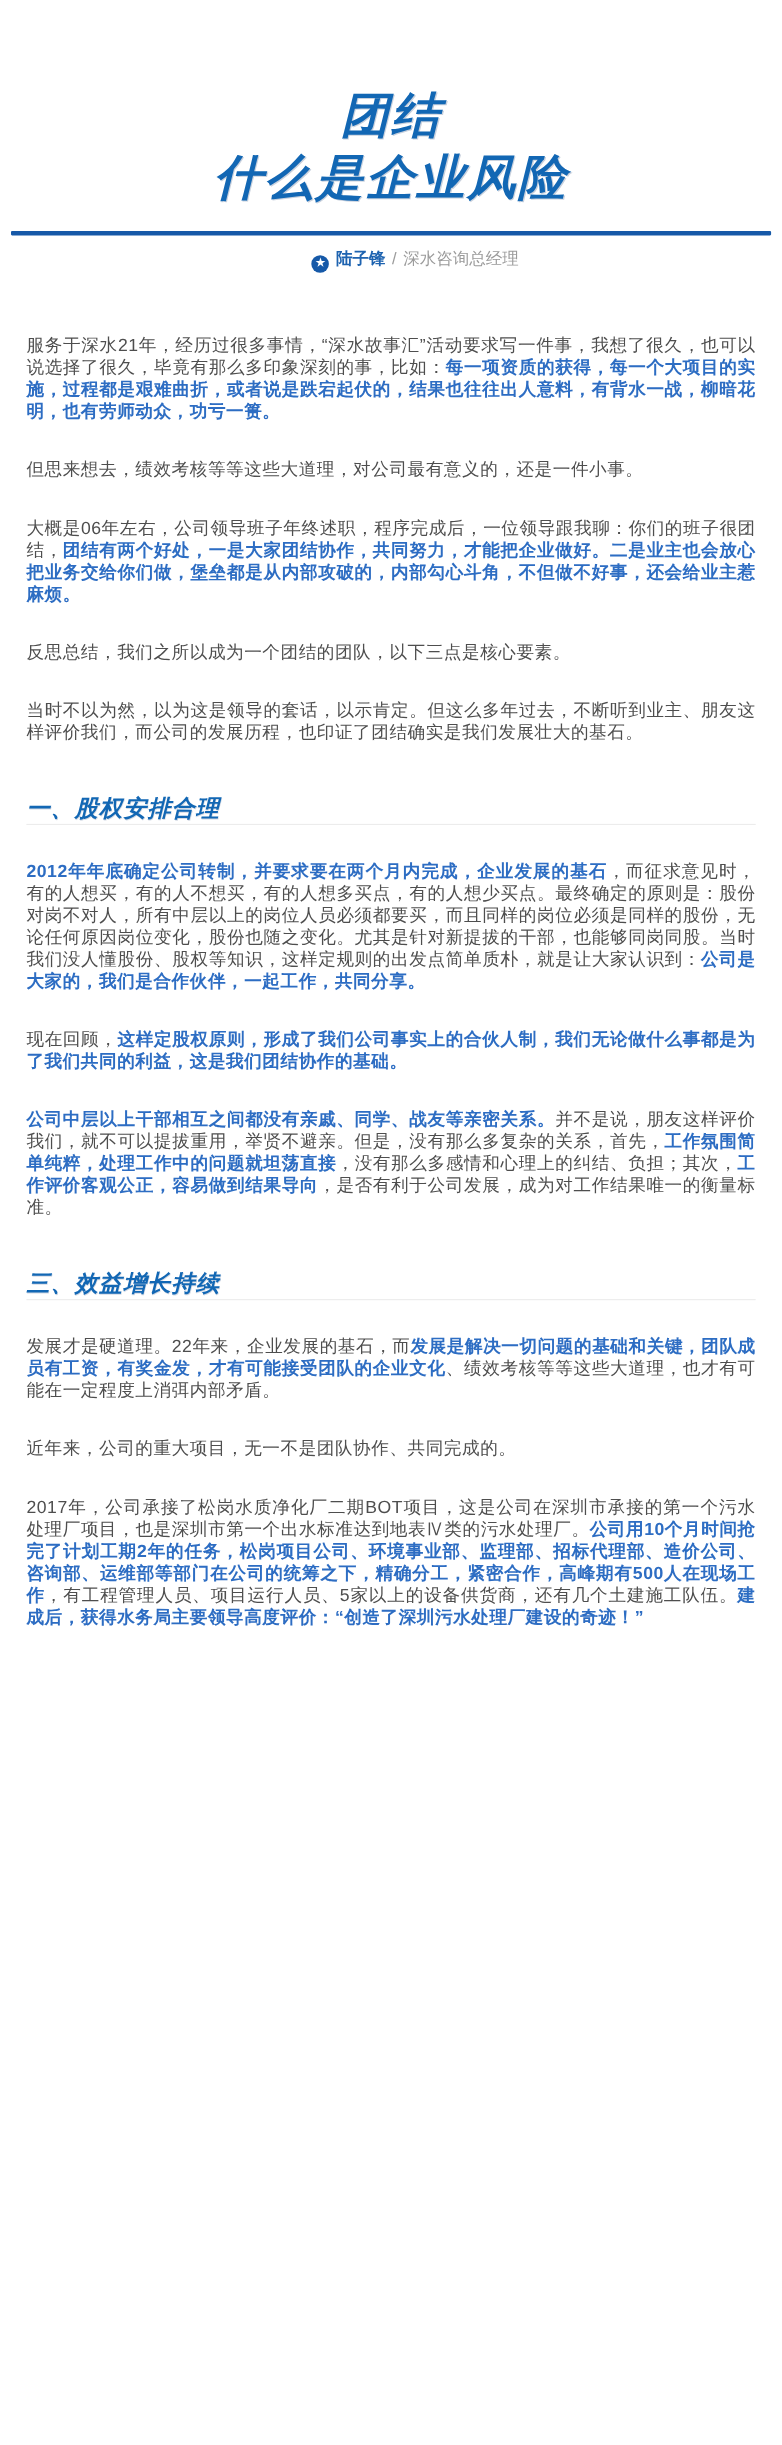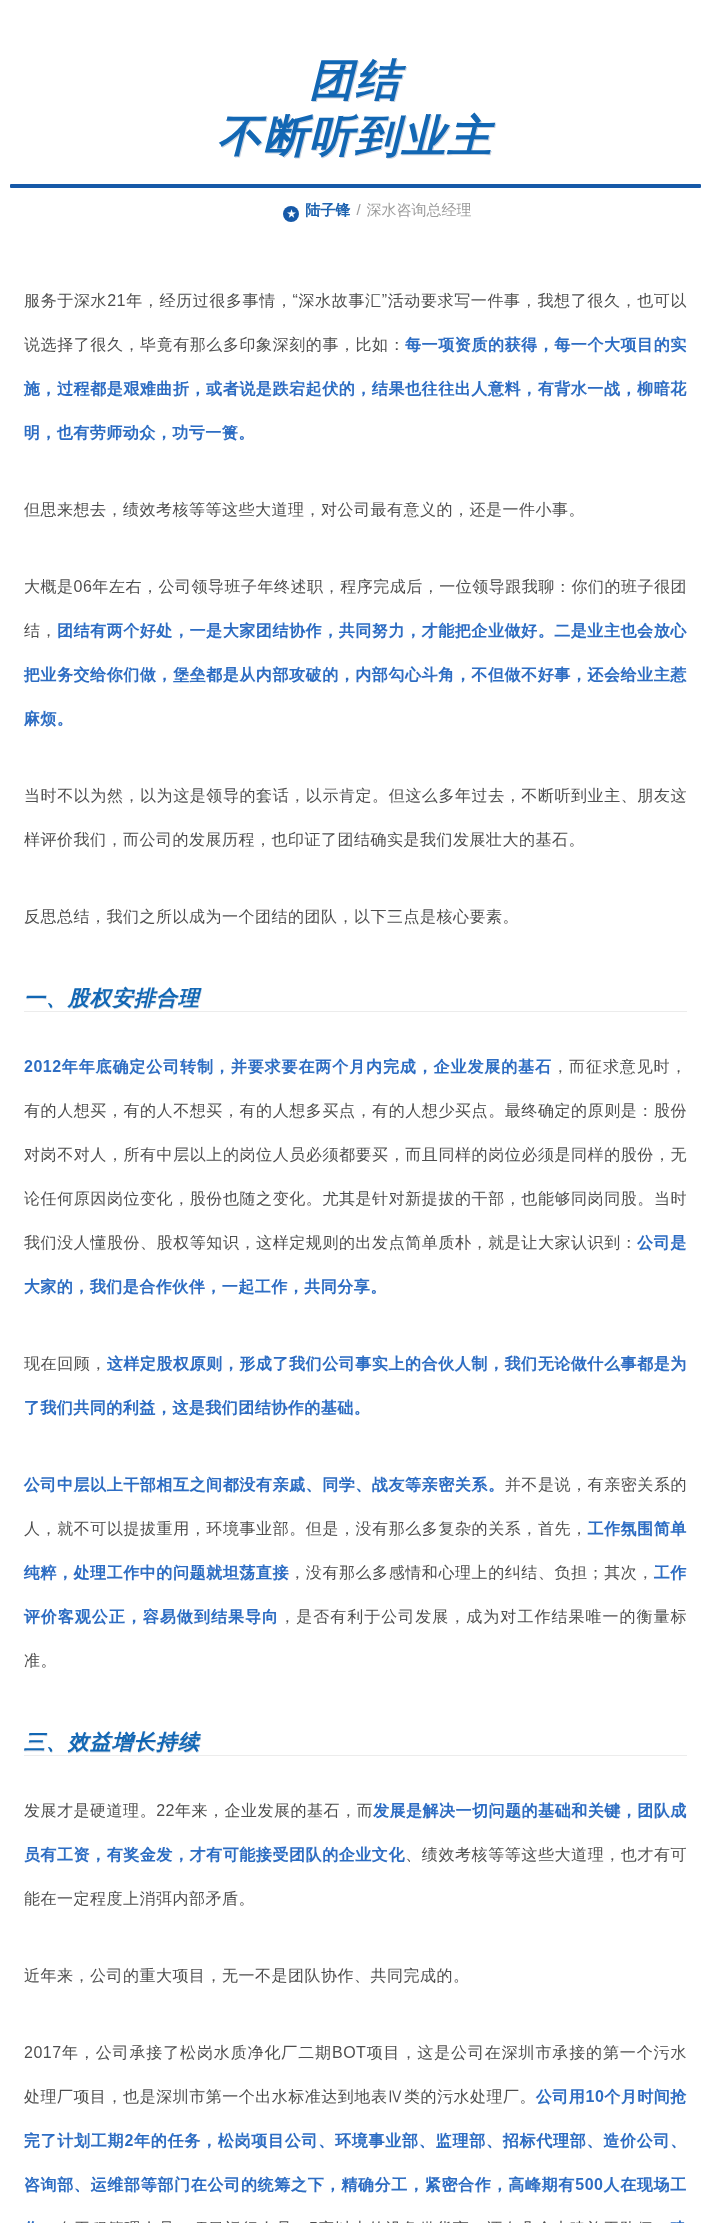--- a/index.html
+++ b/index.html
@@ -8,21 +8,21 @@
     width: 711px;
     min-height: 2223px;
     margin: 0 auto;
     font-family: "Liberation Sans", sans-serif;
     color: #4e4e4e;
   }
   .page { padding: 0 0 40px 0; }
 
   
   .title-block {
-    padding-top: 52px;
+    padding-top: 78px;
     text-align: center;
   }
   .title-line {
     font-size: 44px;
     line-height: 56px;
     font-weight: bold;
     font-style: italic;
     color: #1267b4;
     letter-spacing: 2px;
     text-shadow: 1px 1px 0 rgba(40, 70, 120, 0.25);
@@ -67,21 +67,21 @@
   .byline .author-role {
     color: #9b9b9b;
   }
 
   
   .article {
     padding: 24px 24px 0 24px;
   }
   .article p {
     font-size: 16px;
-    line-height: 44px;
+    line-height: 20px;
     letter-spacing: 0.5px;
     text-align: justify;
     margin-top: 33px;
     color: #4e4e4e;
   }
   .article p .em {
     color: #2d6dc3;
     font-weight: bold;
   }
   .article .section-head {
@@ -98,41 +98,41 @@
     text-shadow: 0.5px 0.5px 0 rgba(40, 70, 120, 0.2);
   }
 </style>
 </head>
 <body>
 
 <div class="page">
 
   <div class="title-block">
     <div class="title-line">团结</div>
-    <div class="title-line">不断听到业主</div>
+    <div class="title-line">什么是企业风险</div>
   </div>
 
   <div class="title-divider"></div>
 
   <div class="byline">
     <span class="star-badge">★</span><span class="author-name">陆子锋</span><span class="author-sep">/</span><span class="author-role">深水咨询总经理</span>
   </div>
 
   <div class="article">
       <p><span class="n">服务于深水21年，经历过很多事情，“深水故事汇”活动要求写一件事，我想了很久，也可以说选择了很久，毕竟有那么多印象深刻的事，比如：</span><span class="em">每一项资质的获得，每一个大项目的实施，过程都是艰难曲折，或者说是跌宕起伏的，结果也往往出人意料，有背水一战，柳暗花明，也有劳师动众，功亏一篑。</span></p>
       <p><span class="n">但思来想去，绩效考核等等这些大道理，对公司最有意义的，还是一件小事。</span></p>
       <p><span class="n">大概是06年左右，公司领导班子年终述职，程序完成后，一位领导跟我聊：你们的班子很团结，</span><span class="em">团结有两个好处，一是大家团结协作，共同努力，才能把企业做好。二是业主也会放心把业务交给你们做，堡垒都是从内部攻破的，内部勾心斗角，不但做不好事，还会给业主惹麻烦。</span></p>
+      <p><span class="n">反思总结，我们之所以成为一个团结的团队，以下三点是核心要素。</span></p>
       <p><span class="n">当时不以为然，以为这是领导的套话，以示肯定。但这么多年过去，不断听到业主、朋友这样评价我们，而公司的发展历程，也印证了团结确实是我们发展壮大的基石。</span></p>
-      <p><span class="n">反思总结，我们之所以成为一个团结的团队，以下三点是核心要素。</span></p>
       <div class="section-head">
         <h2>一、股权安排合理</h2>
       </div>
       <p><span class="em">2012年年底确定公司转制，并要求要在两个月内完成，企业发展的基石</span><span class="n">，而征求意见时，有的人想买，有的人不想买，有的人想多买点，有的人想少买点。最终确定的原则是：股份对岗不对人，所有中层以上的岗位人员必须都要买，而且同样的岗位必须是同样的股份，无论任何原因岗位变化，股份也随之变化。尤其是针对新提拔的干部，也能够同岗同股。当时我们没人懂股份、股权等知识，这样定规则的出发点简单质朴，就是让大家认识到：</span><span class="em">公司是大家的，我们是合作伙伴，一起工作，共同分享。</span></p>
       <p><span class="n">现在回顾，</span><span class="em">这样定股权原则，形成了我们公司事实上的合伙人制，我们无论做什么事都是为了我们共同的利益，这是我们团结协作的基础。</span></p>
-      <p><span class="em">公司中层以上干部相互之间都没有亲戚、同学、战友等亲密关系。</span><span class="n">并不是说，有亲密关系的人，就不可以提拔重用，环境事业部。但是，没有那么多复杂的关系，首先，</span><span class="em">工作氛围简单纯粹，处理工作中的问题就坦荡直接</span><span class="n">，没有那么多感情和心理上的纠结、负担；其次，</span><span class="em">工作评价客观公正，容易做到结果导向</span><span class="n">，是否有利于公司发展，成为对工作结果唯一的衡量标准。</span></p>
+      <p><span class="em">公司中层以上干部相互之间都没有亲戚、同学、战友等亲密关系。</span><span class="n">并不是说，朋友这样评价我们，就不可以提拔重用，举贤不避亲。但是，没有那么多复杂的关系，首先，</span><span class="em">工作氛围简单纯粹，处理工作中的问题就坦荡直接</span><span class="n">，没有那么多感情和心理上的纠结、负担；其次，</span><span class="em">工作评价客观公正，容易做到结果导向</span><span class="n">，是否有利于公司发展，成为对工作结果唯一的衡量标准。</span></p>
       <div class="section-head">
         <h2>三、效益增长持续</h2>
       </div>
       <p><span class="n">发展才是硬道理。22年来，企业发展的基石，而</span><span class="em">发展是解决一切问题的基础和关键，团队成员有工资，有奖金发，才有可能接受团队的企业文化</span><span class="n">、绩效考核等等这些大道理，也才有可能在一定程度上消弭内部矛盾。</span></p>
       <p><span class="n">近年来，公司的重大项目，无一不是团队协作、共同完成的。</span></p>
       <p><span class="n">2017年，公司承接了松岗水质净化厂二期BOT项目，这是公司在深圳市承接的第一个污水处理厂项目，也是深圳市第一个出水标准达到地表Ⅳ类的污水处理厂。</span><span class="em">公司用10个月时间抢完了计划工期2年的任务，松岗项目公司、环境事业部、监理部、招标代理部、造价公司、咨询部、运维部等部门在公司的统筹之下，精确分工，紧密合作，高峰期有500人在现场工作</span><span class="n">，有工程管理人员、项目运行人员、5家以上的设备供货商，还有几个土建施工队伍。</span><span class="em">建成后，获得水务局主要领导高度评价：“创造了深圳污水处理厂建设的奇迹！”</span></p>
     </div>
 
 </div>
 

